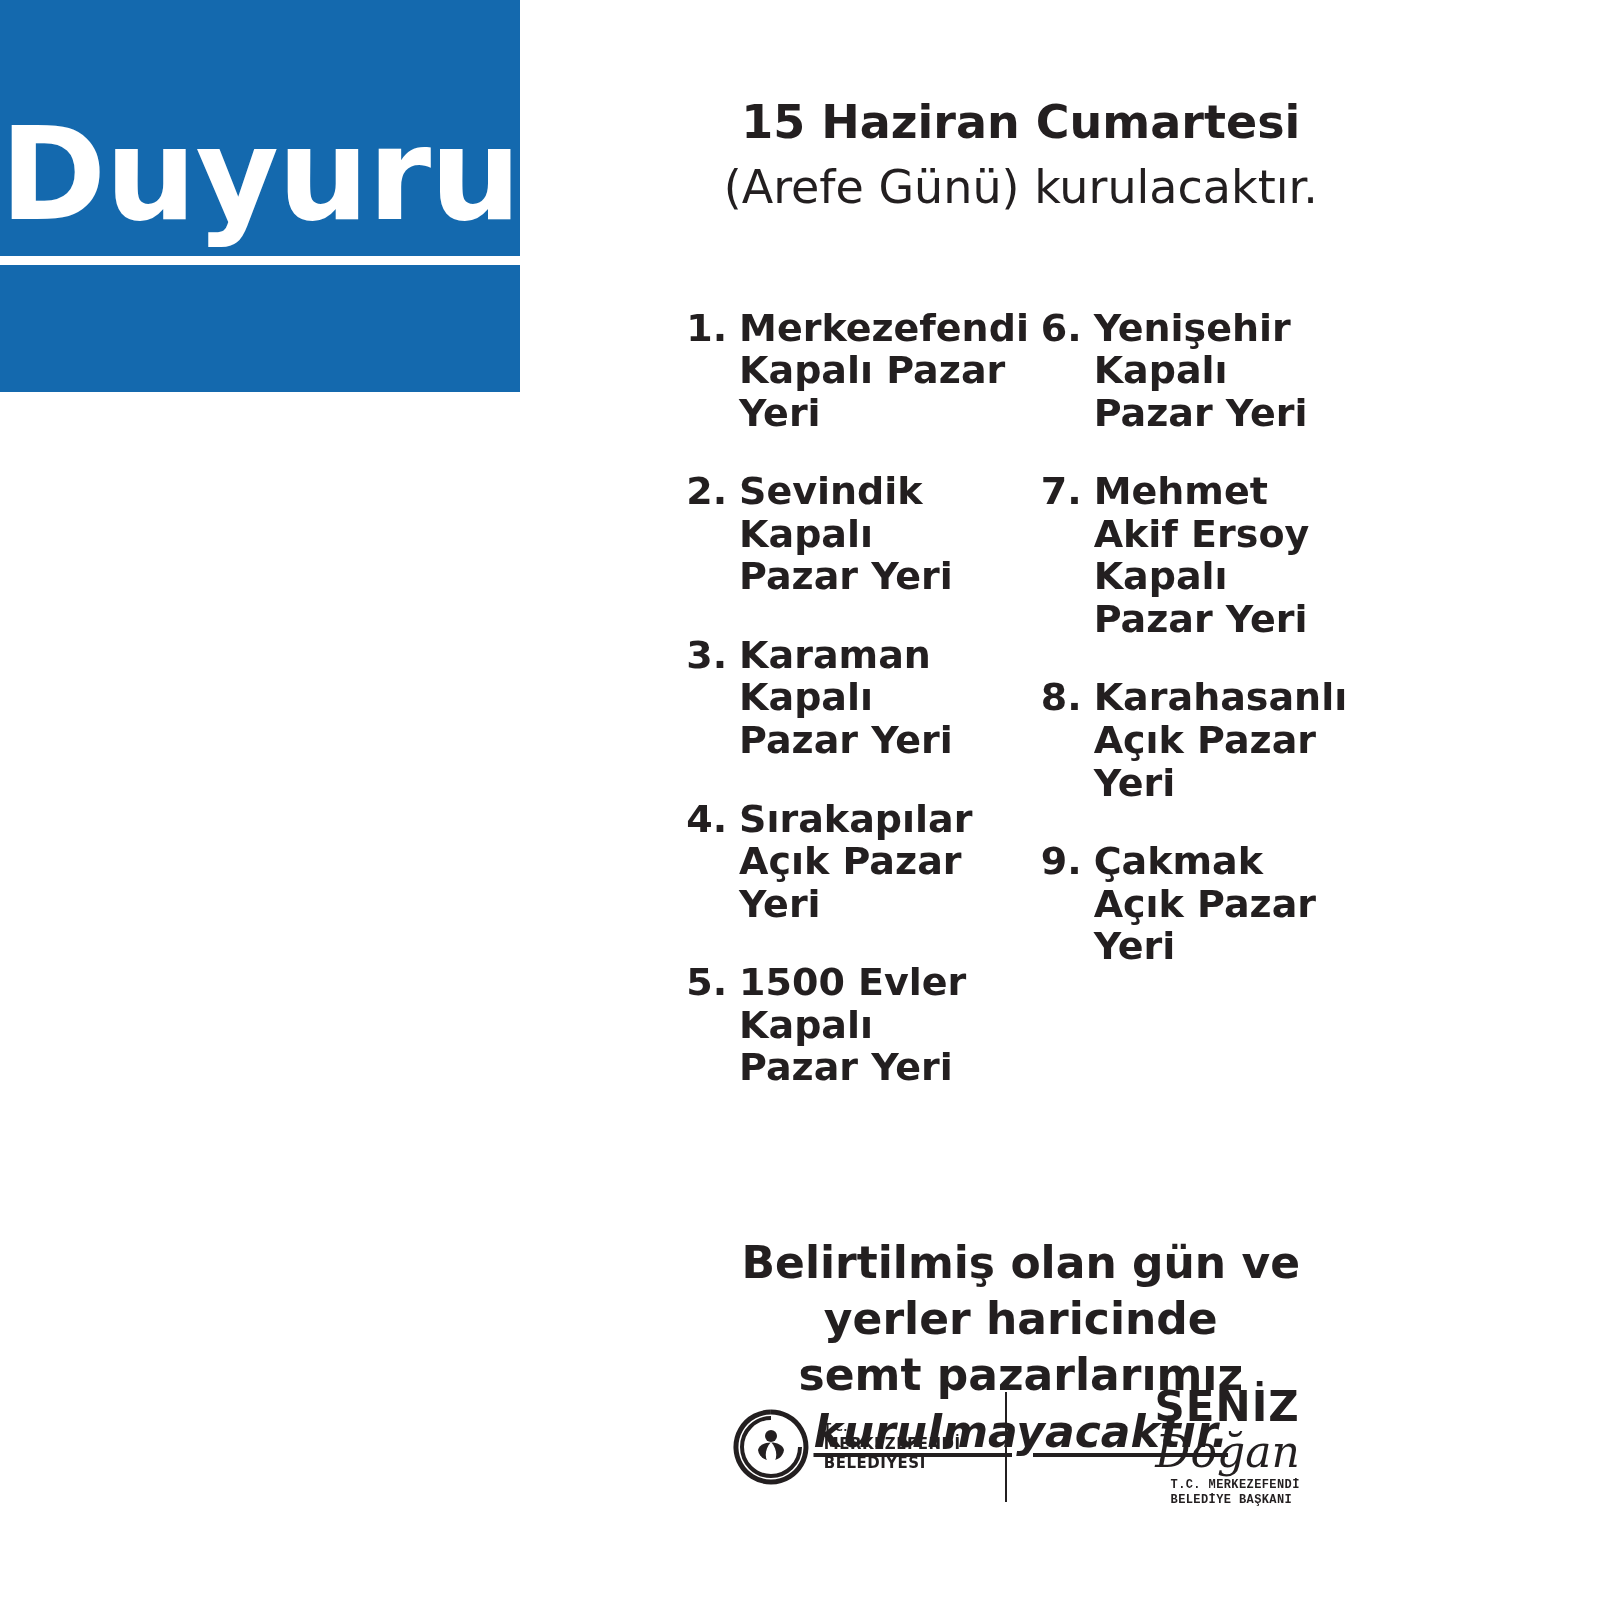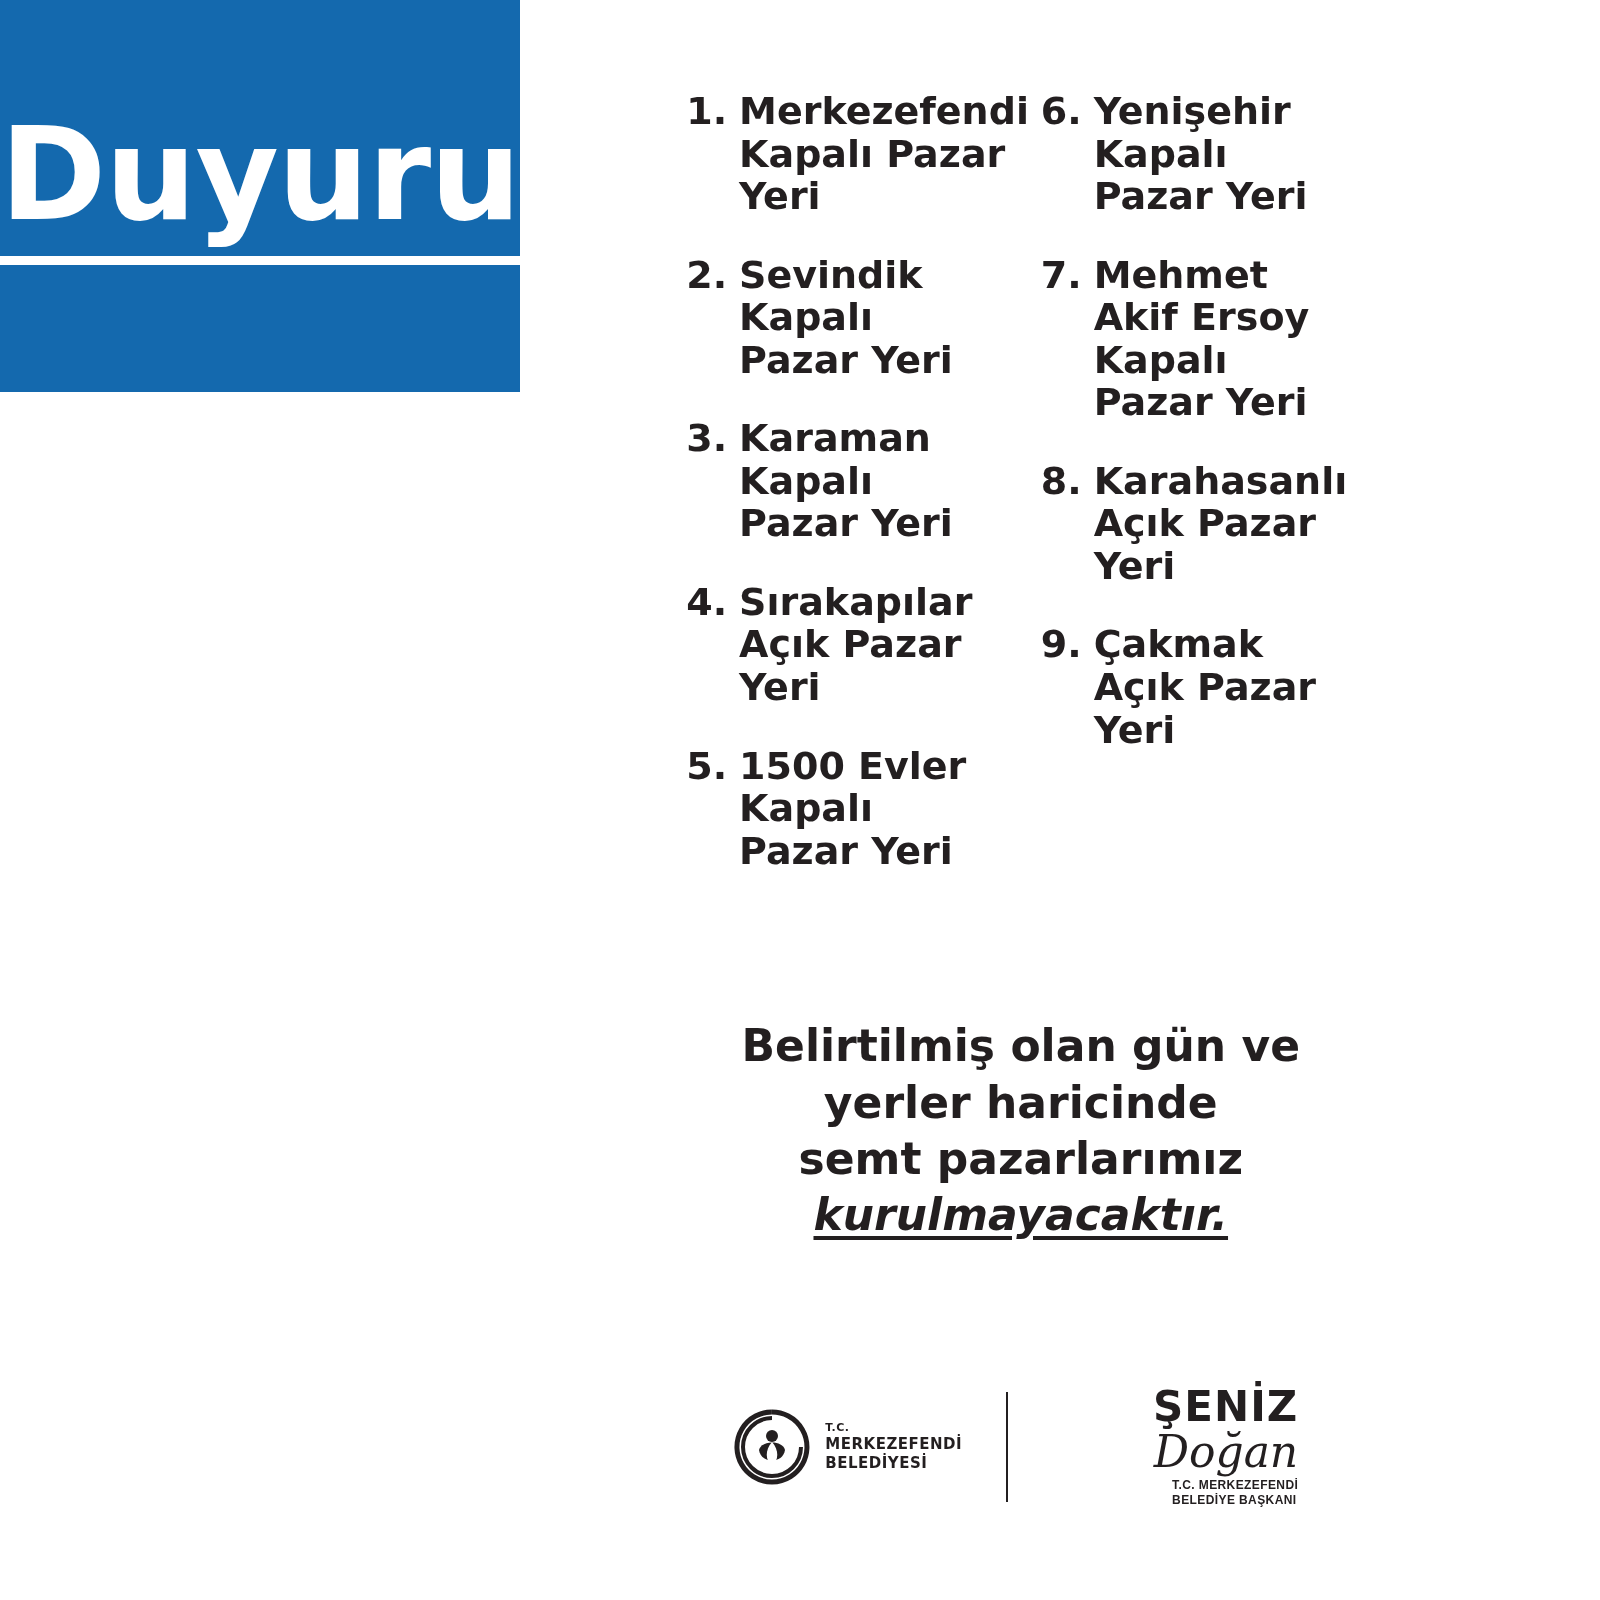--- a/index.html
+++ b/index.html
@@ -187,38 +187,41 @@
     margin-left: 10px;
   }
   .sig-role {
     font-size: 12px;
     font-weight: bold;
     color: #231f20;
     line-height: 1.25;
     margin-top: 4px;
     margin-left: 120px;
     letter-spacing: 0.4px;
-    font-family: Liberation Sans, sans-serif;
+    font-family: Liberation Mono, monospace;
   }
 </style>
 </head>
 <body>
 
 <div class="poster">
 
   <div class="header-band">
     <div class="header-title-wrap">
       <div class="header-title">Duyuru</div>
       <div class="header-underline"></div>
     </div>
   </div>
 
   <div class="body-area">
 
     <div class="intro">
+      <span class="line2">
+        <b>15 Haziran Cumartesi</b><span> (Arefe Günü) kurulacaktır.</span>
+      </span>
     </div>
 
     <div class="lists">
 
       <div class="list-col left">
         <div class="list-item">
           <span class="num">1.</span>
           <span class="txt">Merkezefendi Kapalı Pazar Yeri</span>
         </div>
         <div class="list-item">

